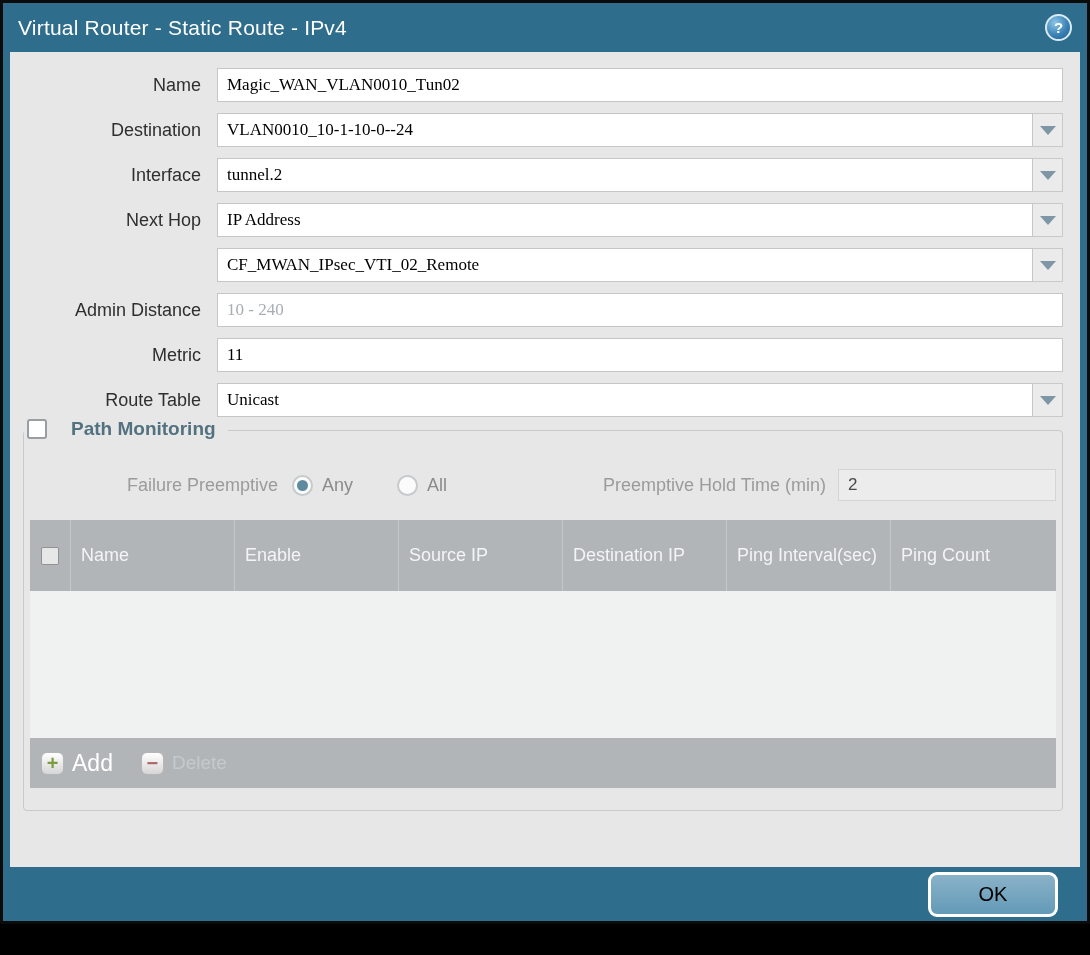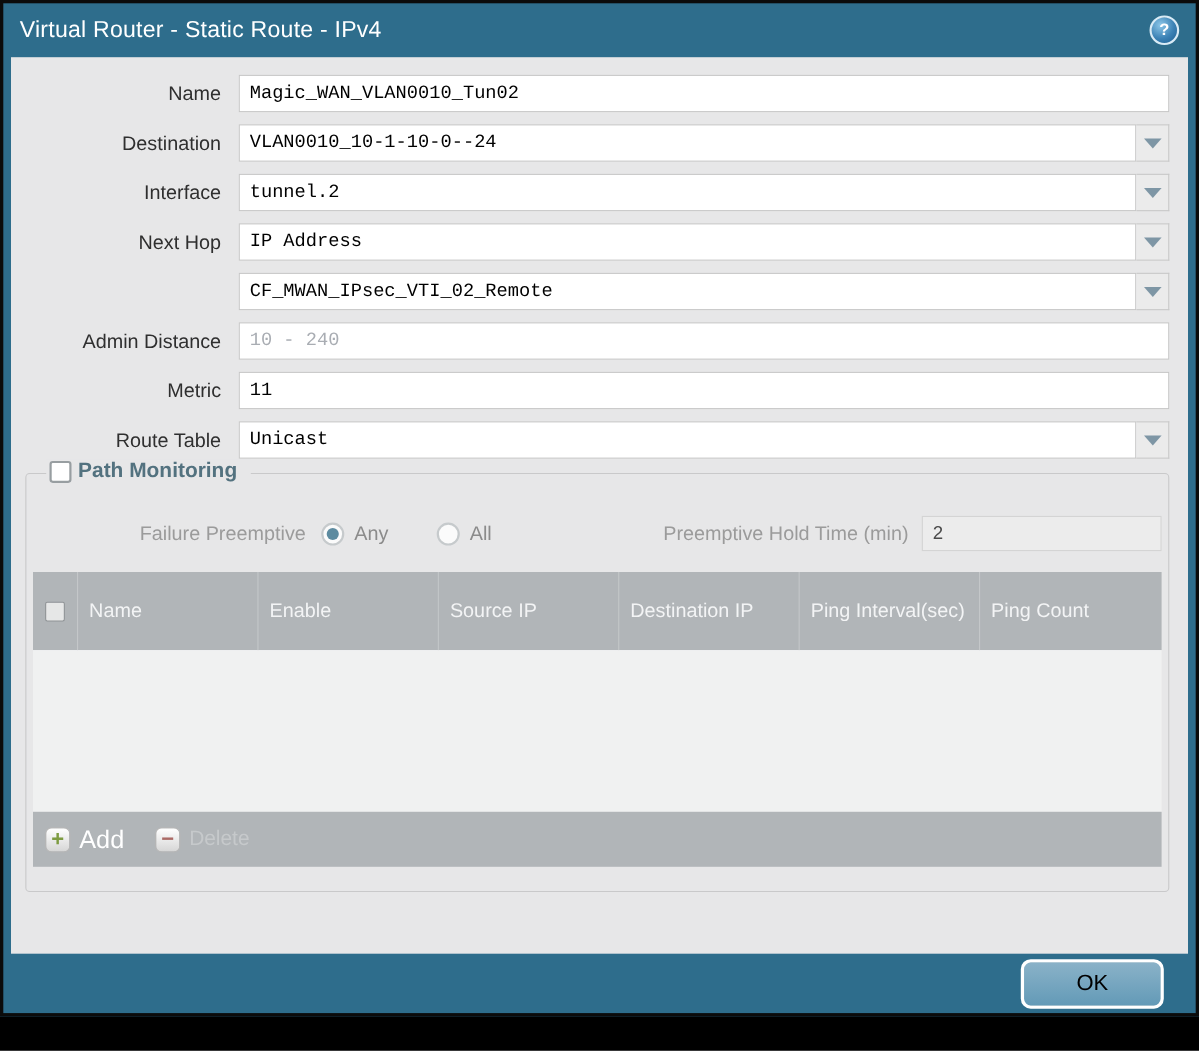--- a/index.html
+++ b/index.html
@@ -18,32 +18,32 @@
           font-size:15px; font-weight:bold; }
 
   
   .content { background:#e7e7e8; margin:0 7px; height:815px; flex:none;
              padding:16px 17px 0 13px; }
 
   .row { display:flex; align-items:center; margin-bottom:11px; height:34px; }
   .row .lbl { width:178px; text-align:right; margin-right:16px; font-size:18px; color:#2f2f2f; flex:none; }
   .field { flex:1; display:flex; height:34px; }
   input.txt { flex:1; height:34px; border:1px solid #c6c6c6; background:#fff; padding:0 9px;
-              font-size:17px; color:#000; font-family:Liberation Mono, monospace; min-width:0; }
+              font-size:17px; color:#000; font-family:Liberation Serif, serif; min-width:0; }
   input.txt::placeholder { color:#a9adb3; }
   .dd { width:30px; height:34px; flex:none; border:1px solid #c9c9c9; border-left:none;
         background:#ebebeb; display:flex; align-items:center; justify-content:center; cursor:pointer; }
   .tri { width:0; height:0; border-left:8px solid transparent; border-right:8px solid transparent;
          border-top:9px solid #7e96a5; }
 
   
   .pm-box { position:relative; margin-top:13px; height:381px; border:1px solid #c9c9ca;
             border-radius:4px; padding:0 6px; }
-  .pm-legend { position:absolute; top:-13px; left:18px; background:#e7e7e8;
-               padding:0 12px 0 3px; display:flex; align-items:center; gap:6px; }
+  .pm-legend { position:absolute; top:-13px; left:0; background:#e7e7e8;
+               padding:0 12px 0 3px; display:flex; align-items:center; gap:24px; }
   .pm-cb { width:20px; height:20px; background:#fff; border:2px solid #989ea1; border-radius:3px; cursor:pointer; }
   .pm-title { color:#53727f; font-weight:bold; font-size:19px; }
 
   .fc-row { display:flex; align-items:center; margin-top:38px; height:32px; }
   .fc-label { width:248px; text-align:right; color:#9b9b9b; font-size:18px; margin-right:14px; flex:none; }
   .radio { width:21px; height:21px; border-radius:50%; border:2px solid #c6cacc; background:#fbfbfb;
            position:relative; margin-right:9px; flex:none; cursor:pointer; }
   .radio.sel::after { content:""; position:absolute; inset:3px; border-radius:50%; background:#5d8ba0; }
   .radio-label { color:#8b8b8b; font-size:18px; margin-right:44px; }
   .pht-label { margin-left:auto; color:#9b9b9b; font-size:18px; margin-right:12px; }

